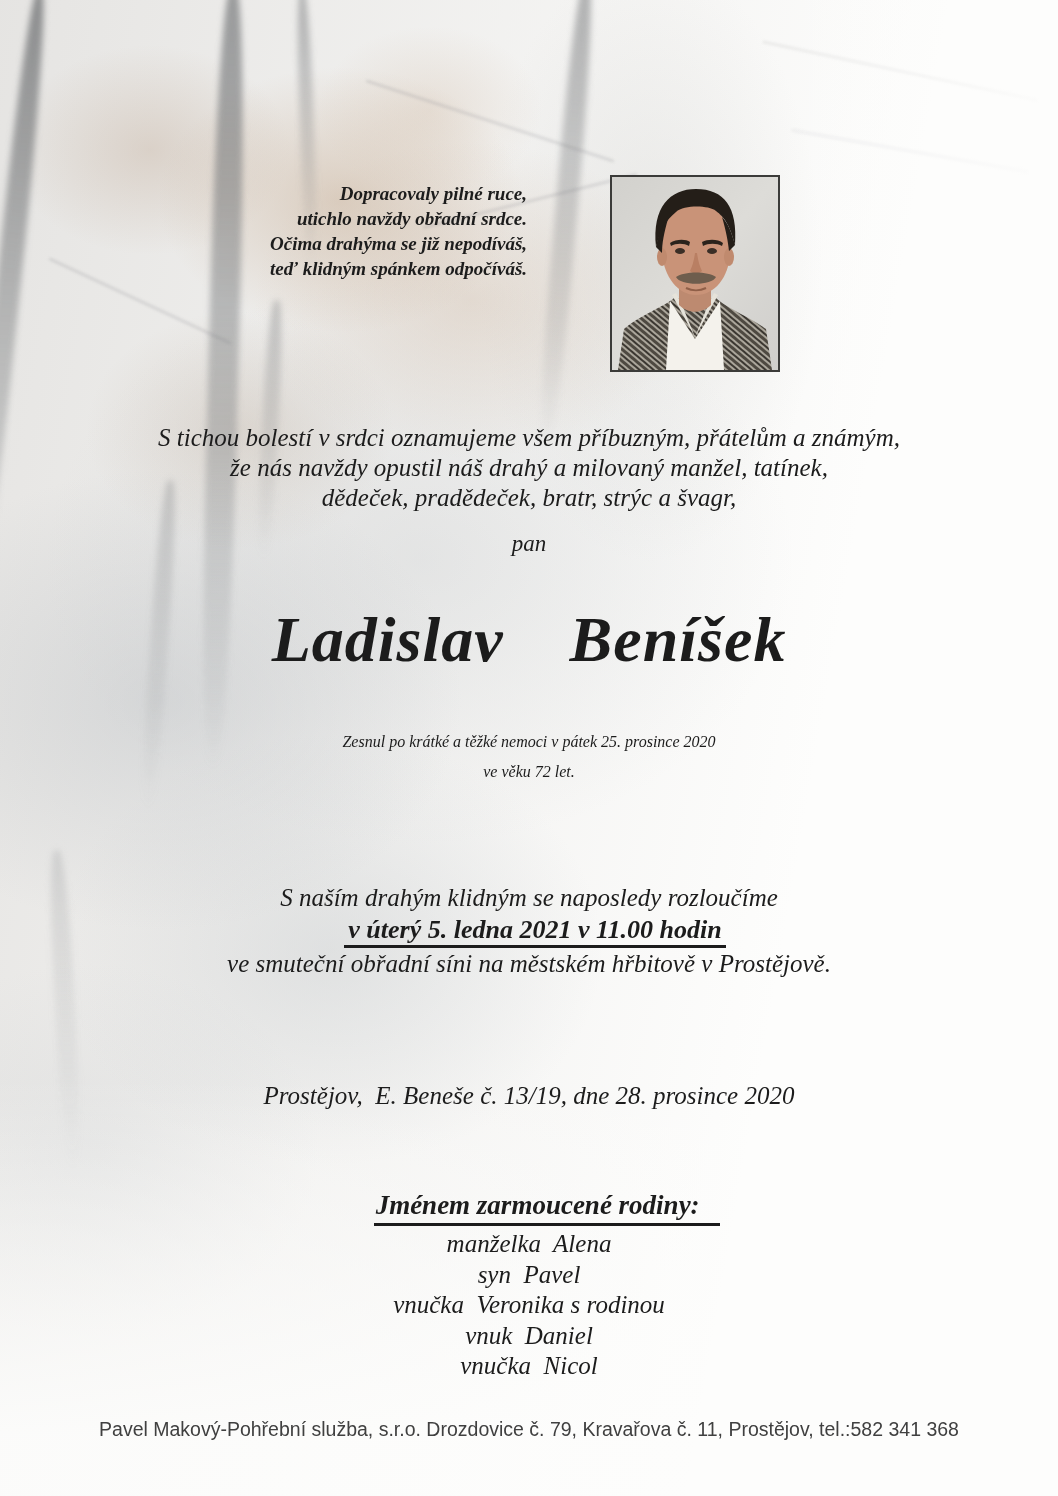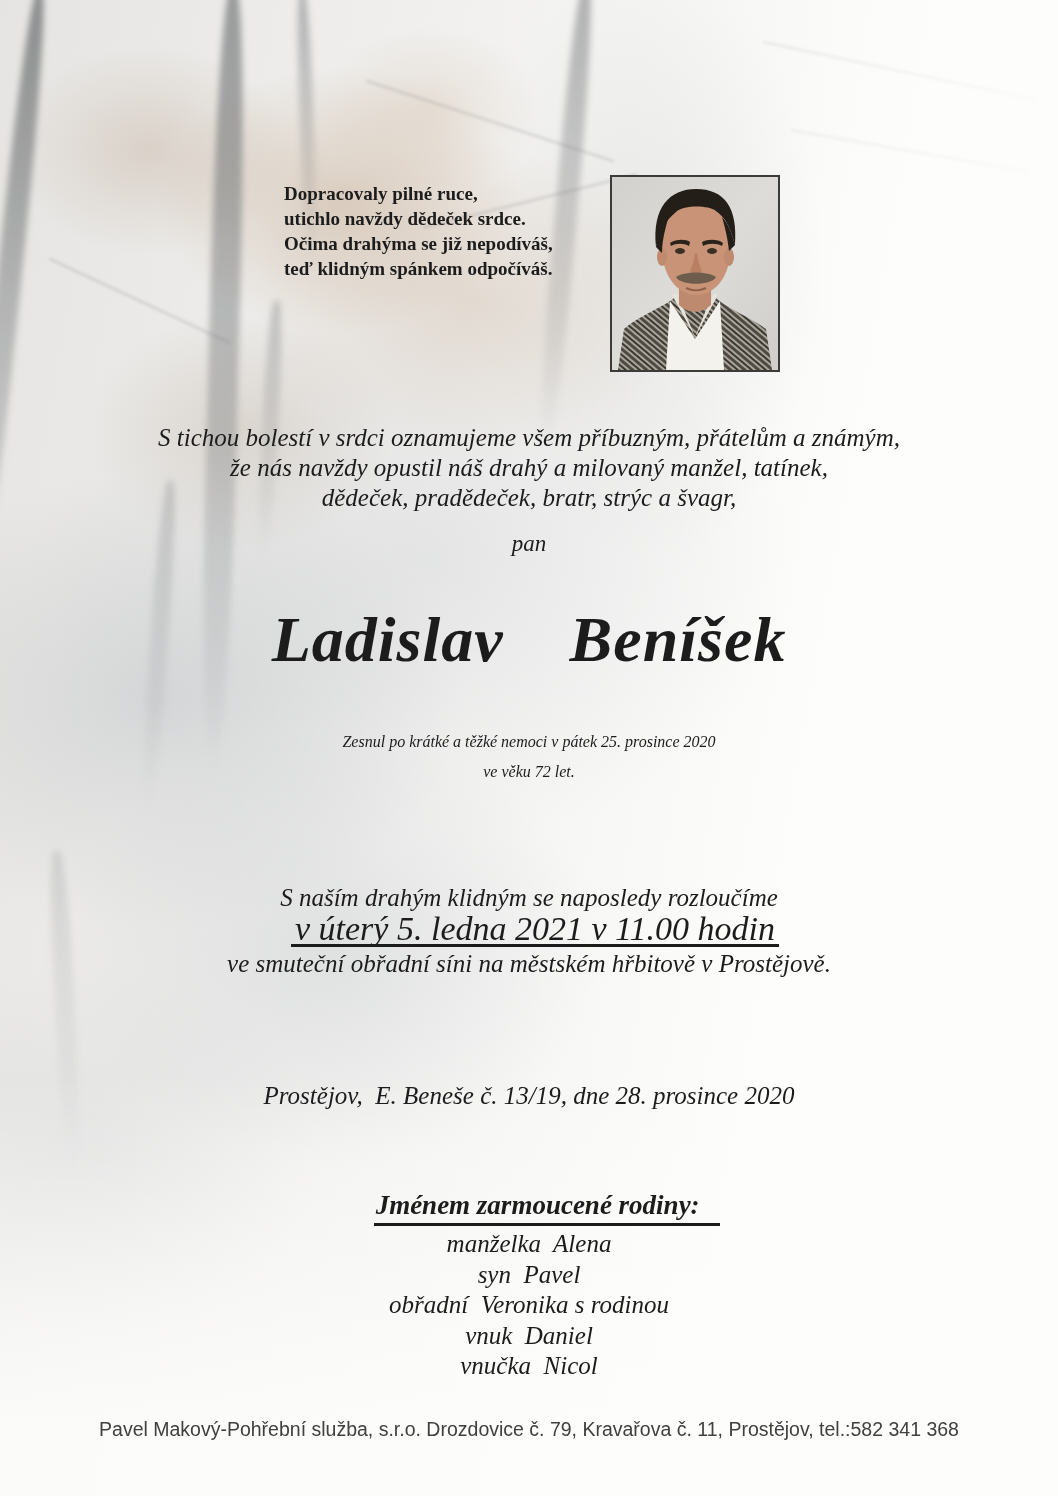--- a/index.html
+++ b/index.html
@@ -44,39 +44,39 @@
   .branch { position:absolute; height:2px; filter:blur(1.5px); background:rgba(120,122,124,.28); }
   .b1 { left:360px; top:120px; width:260px; transform:rotate(18deg); }
   .b2 { left:420px; top:200px; width:220px; transform:rotate(-14deg); }
   .b3 { left:40px;  top:300px; width:200px; transform:rotate(25deg); }
   .b4 { left:760px; top:70px;  width:280px; transform:rotate(12deg); background:rgba(175,177,179,.30); }
   .b5 { left:790px; top:150px; width:240px; transform:rotate(10deg); background:rgba(185,187,189,.28); }
 
   
   .pre { white-space:pre-wrap; }
   .poem {
-    position:absolute; left:284px; top:181px;
-    font-weight:bold;
-    font-size:19px; line-height:25px;
+    position:absolute; left:270px; top:181px;
+    font-style:italic; font-weight:bold;
+    font-size:19px; line-height:25px;text-align:right;
   }
   .photo-frame {
     position:absolute; left:610px; top:175px;
     width:170px; height:197px;
     border:2px solid #3b3b39; box-sizing:border-box;
     background:#d8d7d3;
   }
   .photo-frame svg { display:block; width:100%; height:100%; }
   .centerline { position:absolute; left:0; width:1058px; text-align:center; }
   .announcement { top:423px; font-style:italic; font-size:25px; line-height:30px; }
   .salutation   { top:531px; font-style:italic; font-size:23px; }
   .deceased-name{ top:603px; font-style:italic; font-weight:bold; font-size:64px; word-spacing:16px; letter-spacing:1px; }
   .death-info   { top:727px; font-style:italic; font-size:16px; line-height:30px; }
   .farewell     { top:882px; font-style:italic; font-size:25px; line-height:32px; }
   .farewell .bold-date {
-    display:inline-block; font-weight:normal; font-size:34px;
+    display:inline-block; font-weight:bold; font-size:26px;
     border-bottom:3px solid #1c1c1c; padding:0 4px 1px 4px; line-height:29px;margin-left:12px;
   }
   .dateline     { top:1082px; font-style:italic; font-size:25px; }
   .family-heading { top:1190px; font-style:italic; font-weight:bold; font-size:27px;margin-left:18px; }
   .family-heading span { display:inline-block; border-bottom:3px solid #1c1c1c; padding:0 14px 2px 2px; }
   .family-list  { top:1229px; font-style:italic; font-size:25px; line-height:30.5px;text-align:center; }
   .footer-line  {
     top:1418px;
     font-family:"Liberation Sans","DejaVu Sans",sans-serif;
     font-size:19.5px; color:#404040;
@@ -97,21 +97,21 @@
     <div class="trunk t7"></div>
     <div class="branch b1"></div>
     <div class="branch b2"></div>
     <div class="branch b3"></div>
     <div class="branch b4"></div>
     <div class="branch b5"></div>
   </div>
 
   <div class="poem">
     <div class="pre">Dopracovaly pilné ruce,</div>
-    <div class="pre">utichlo navždy dědeček srdce.</div>
+    <div class="pre">utichlo navždy obřadní srdce.</div>
     <div class="pre">Očima drahýma se již nepodíváš,</div>
     <div class="pre">teď klidným spánkem odpočíváš.</div>
   </div>
 
   <div class="photo-frame">
     <svg viewBox="0 0 166 193" xmlns="http://www.w3.org/2000/svg">
       <defs>
         <linearGradient id="bgGrad" x1="0" y1="0" x2="1" y2="1">
           <stop offset="0" stop-color="#d2d1cd"></stop>
           <stop offset="0.5" stop-color="#dddcd8"></stop>
@@ -178,20 +178,20 @@
   </div>
 
   <div class="centerline dateline pre">Prostějov,  E. Beneše č. 13/19, dne 28. prosince 2020</div>
 
   <div class="centerline family-heading">
     <span class="pre">Jménem zarmoucené rodiny: </span>
   </div>
   <div class="centerline family-list">
     <div class="pre">manželka  Alena</div>
     <div class="pre">syn  Pavel</div>
-    <div class="pre">obřadní  Veronika s rodinou</div>
+    <div class="pre">vnučka  Veronika s rodinou</div>
     <div class="pre">vnuk  Daniel</div>
     <div class="pre">vnučka  Nicol</div>
   </div>
 
   <div class="centerline footer-line pre">Pavel Makový-Pohřební služba, s.r.o. Drozdovice č. 79, Kravařova č. 11, Prostějov, tel.:582 341 368</div>
 
 </div>
 
 </body></html>

